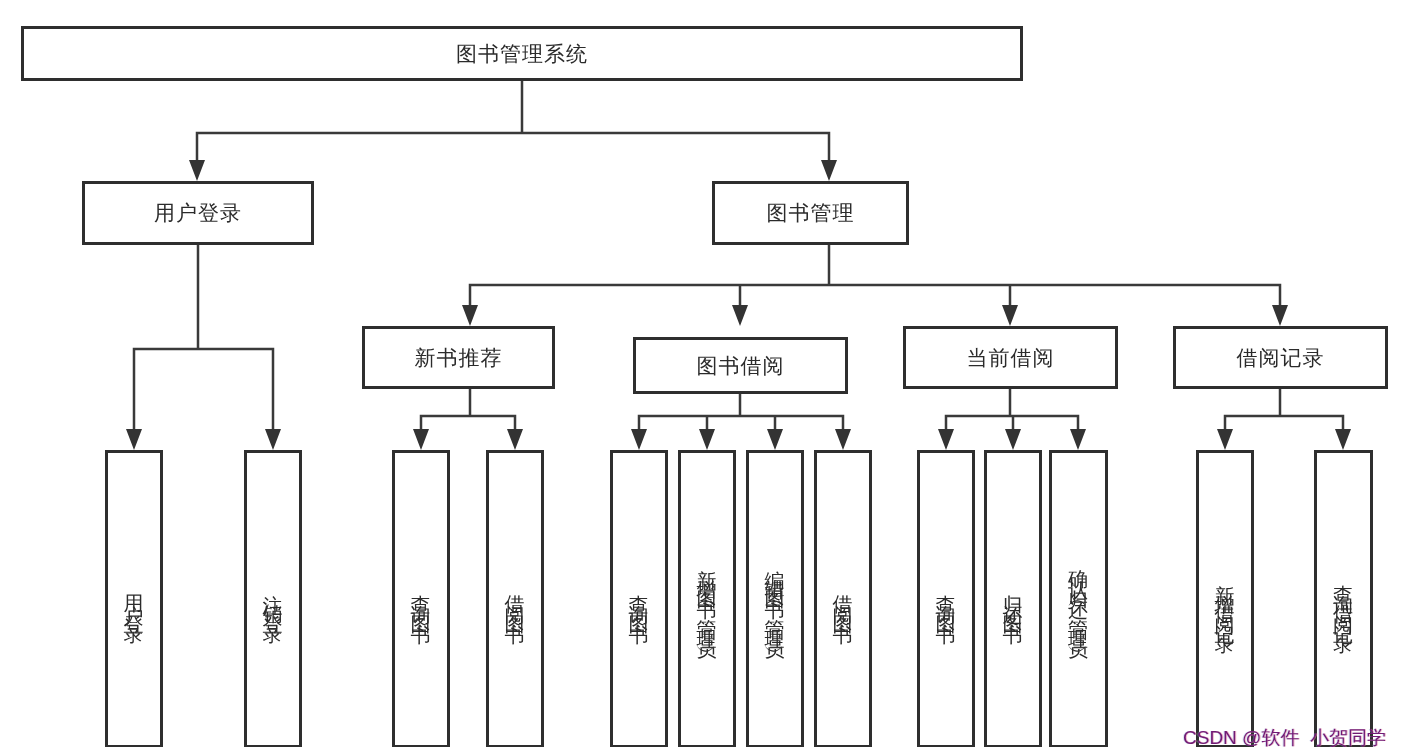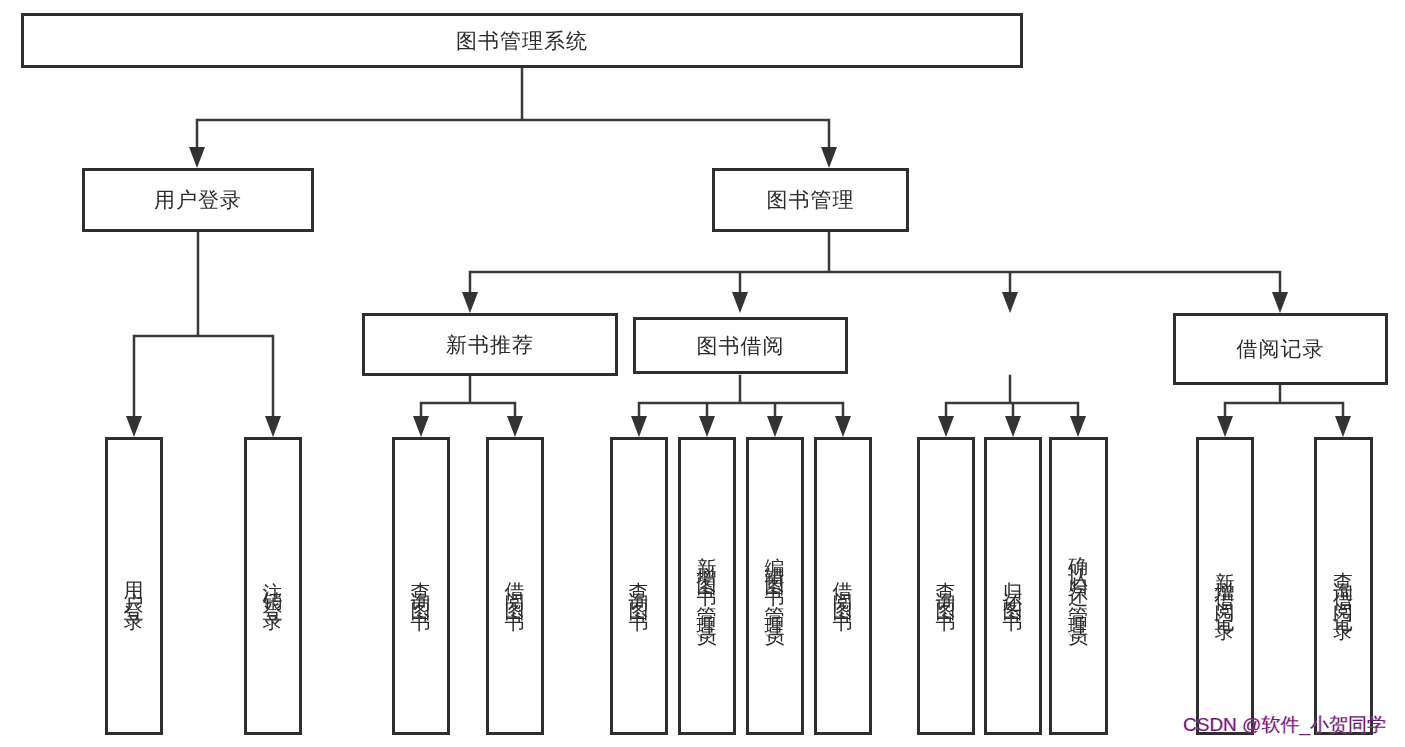--- a/index.html
+++ b/index.html
@@ -1,21 +1,21 @@
 <!DOCTYPE html>
 <html><head>
 <meta charset="utf-8">
 <style>
   html,body{margin:0;padding:0;background:#ffffff;}
   body{
     width:1405px;height:747px;position:relative;overflow:hidden;
     font-family:"Liberation Sans","DejaVu Sans",sans-serif;
     color:#2b2b2b;
   }
-  #stage{position:absolute;inset:0;}
+  #stage{position:absolute;inset:0;margin-top:13px;}
   svg.connectors{position:absolute;left:0;top:0;z-index:0;pointer-events:none;}
   .node{
     position:absolute;box-sizing:border-box;background:#ffffff;
     border:3px solid #2e2e2e;z-index:1;
     display:flex;align-items:center;justify-content:center;
   }
   .node.h span{
     font-size:21px;letter-spacing:1px;color:#2b2b2b;white-space:nowrap;
   }
   .node.v span{
@@ -65,27 +65,30 @@
     <span>图书管理系统</span>
   </div>
 
   <div class="node h" style="left:82px;top:168px;width:232px;height:64px">
     <span>用户登录</span>
   </div>
   <div class="node h" style="left:712px;top:168px;width:197px;height:64px">
     <span>图书管理</span>
   </div>
 
-  <div class="node h" style="left:362px;top:313px;width:256px;height:63px">
+  <div class="node h" style="left:362px;top:313px;width:193px;height:63px">
     <span>新书推荐</span>
   </div>
-  <div class="node h" style="left:633px;top:317px;width:215px;height:57px">
+  <div class="node h" style="left:633px;top:324px;width:215px;height:57px">
     <span>图书借阅</span>
   </div>
-  <div class="node h" style="left:1173px;top:313px;width:215px;height:72px">
+  <div class="node h" style="left:903px;top:313px;width:215px;height:63px">
+    <span>当前借阅</span>
+  </div>
+  <div class="node h" style="left:1173px;top:313px;width:215px;height:63px">
     <span>借阅记录</span>
   </div>
 
   <div class="node v" style="left:105px;top:437px;width:58px;height:298px">
     <span>用户登录</span>
   </div>
   <div class="node v" style="left:244px;top:437px;width:58px;height:298px">
     <span>注销登录</span>
   </div>
 

